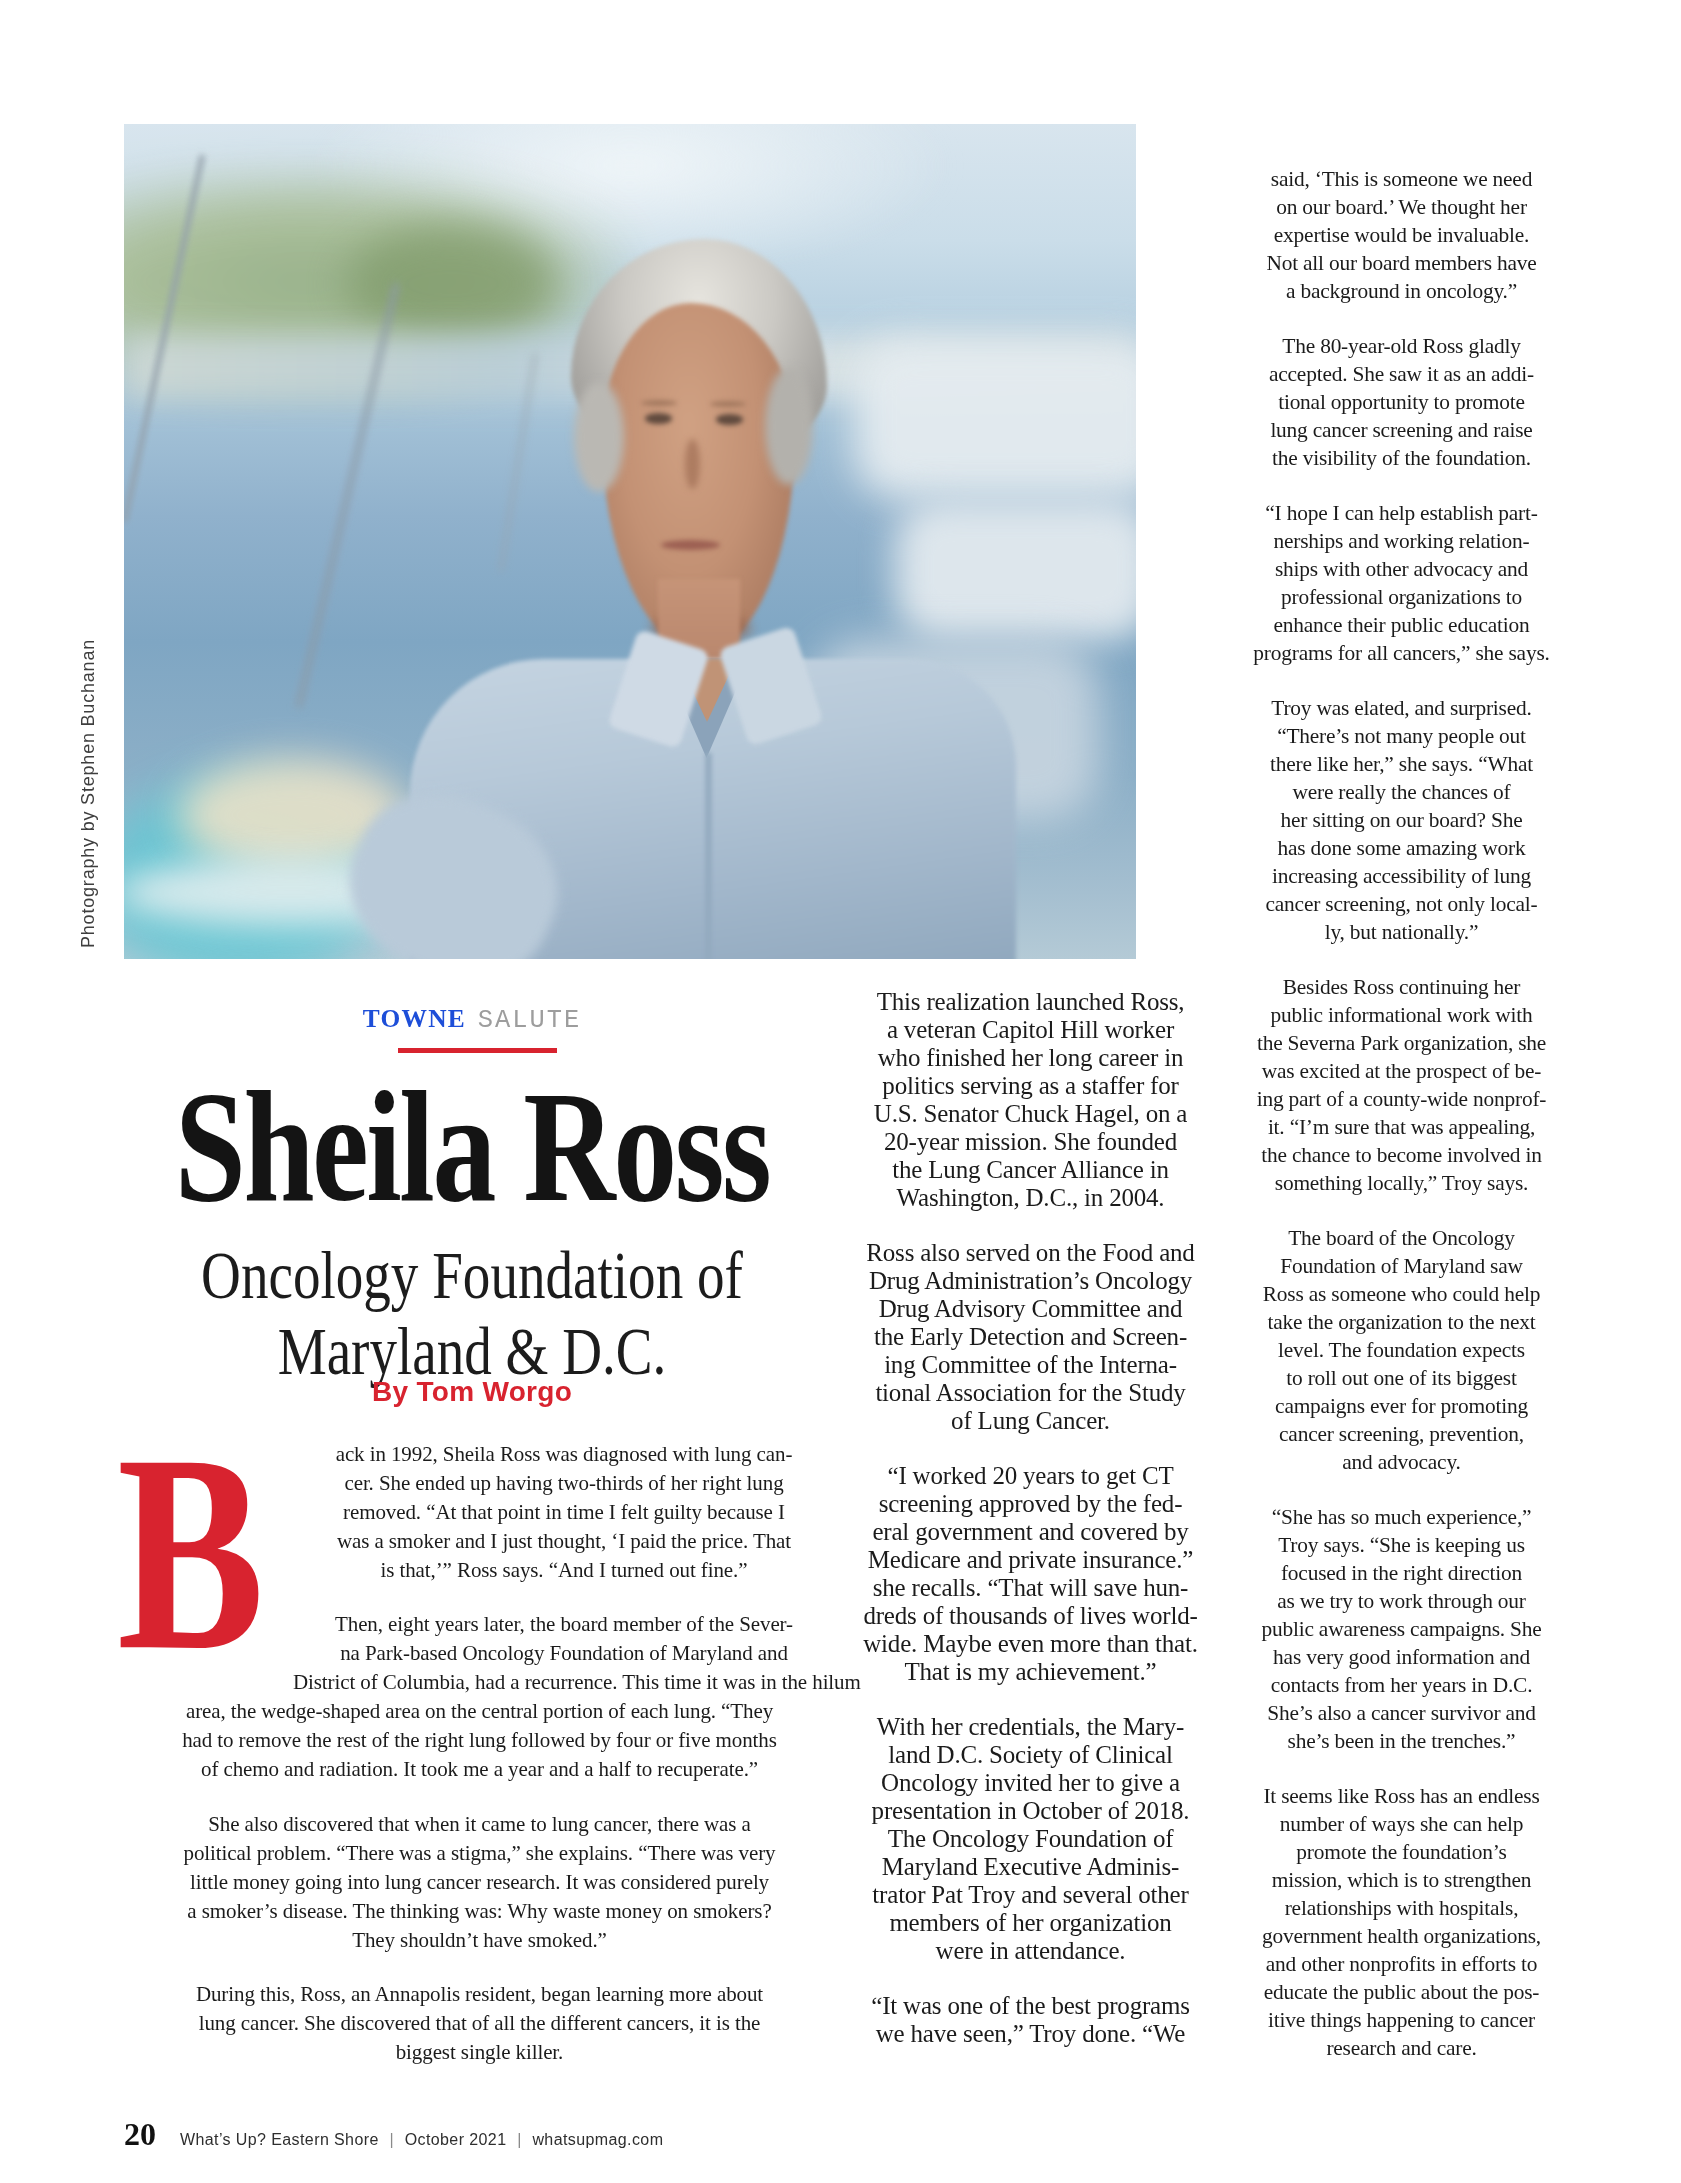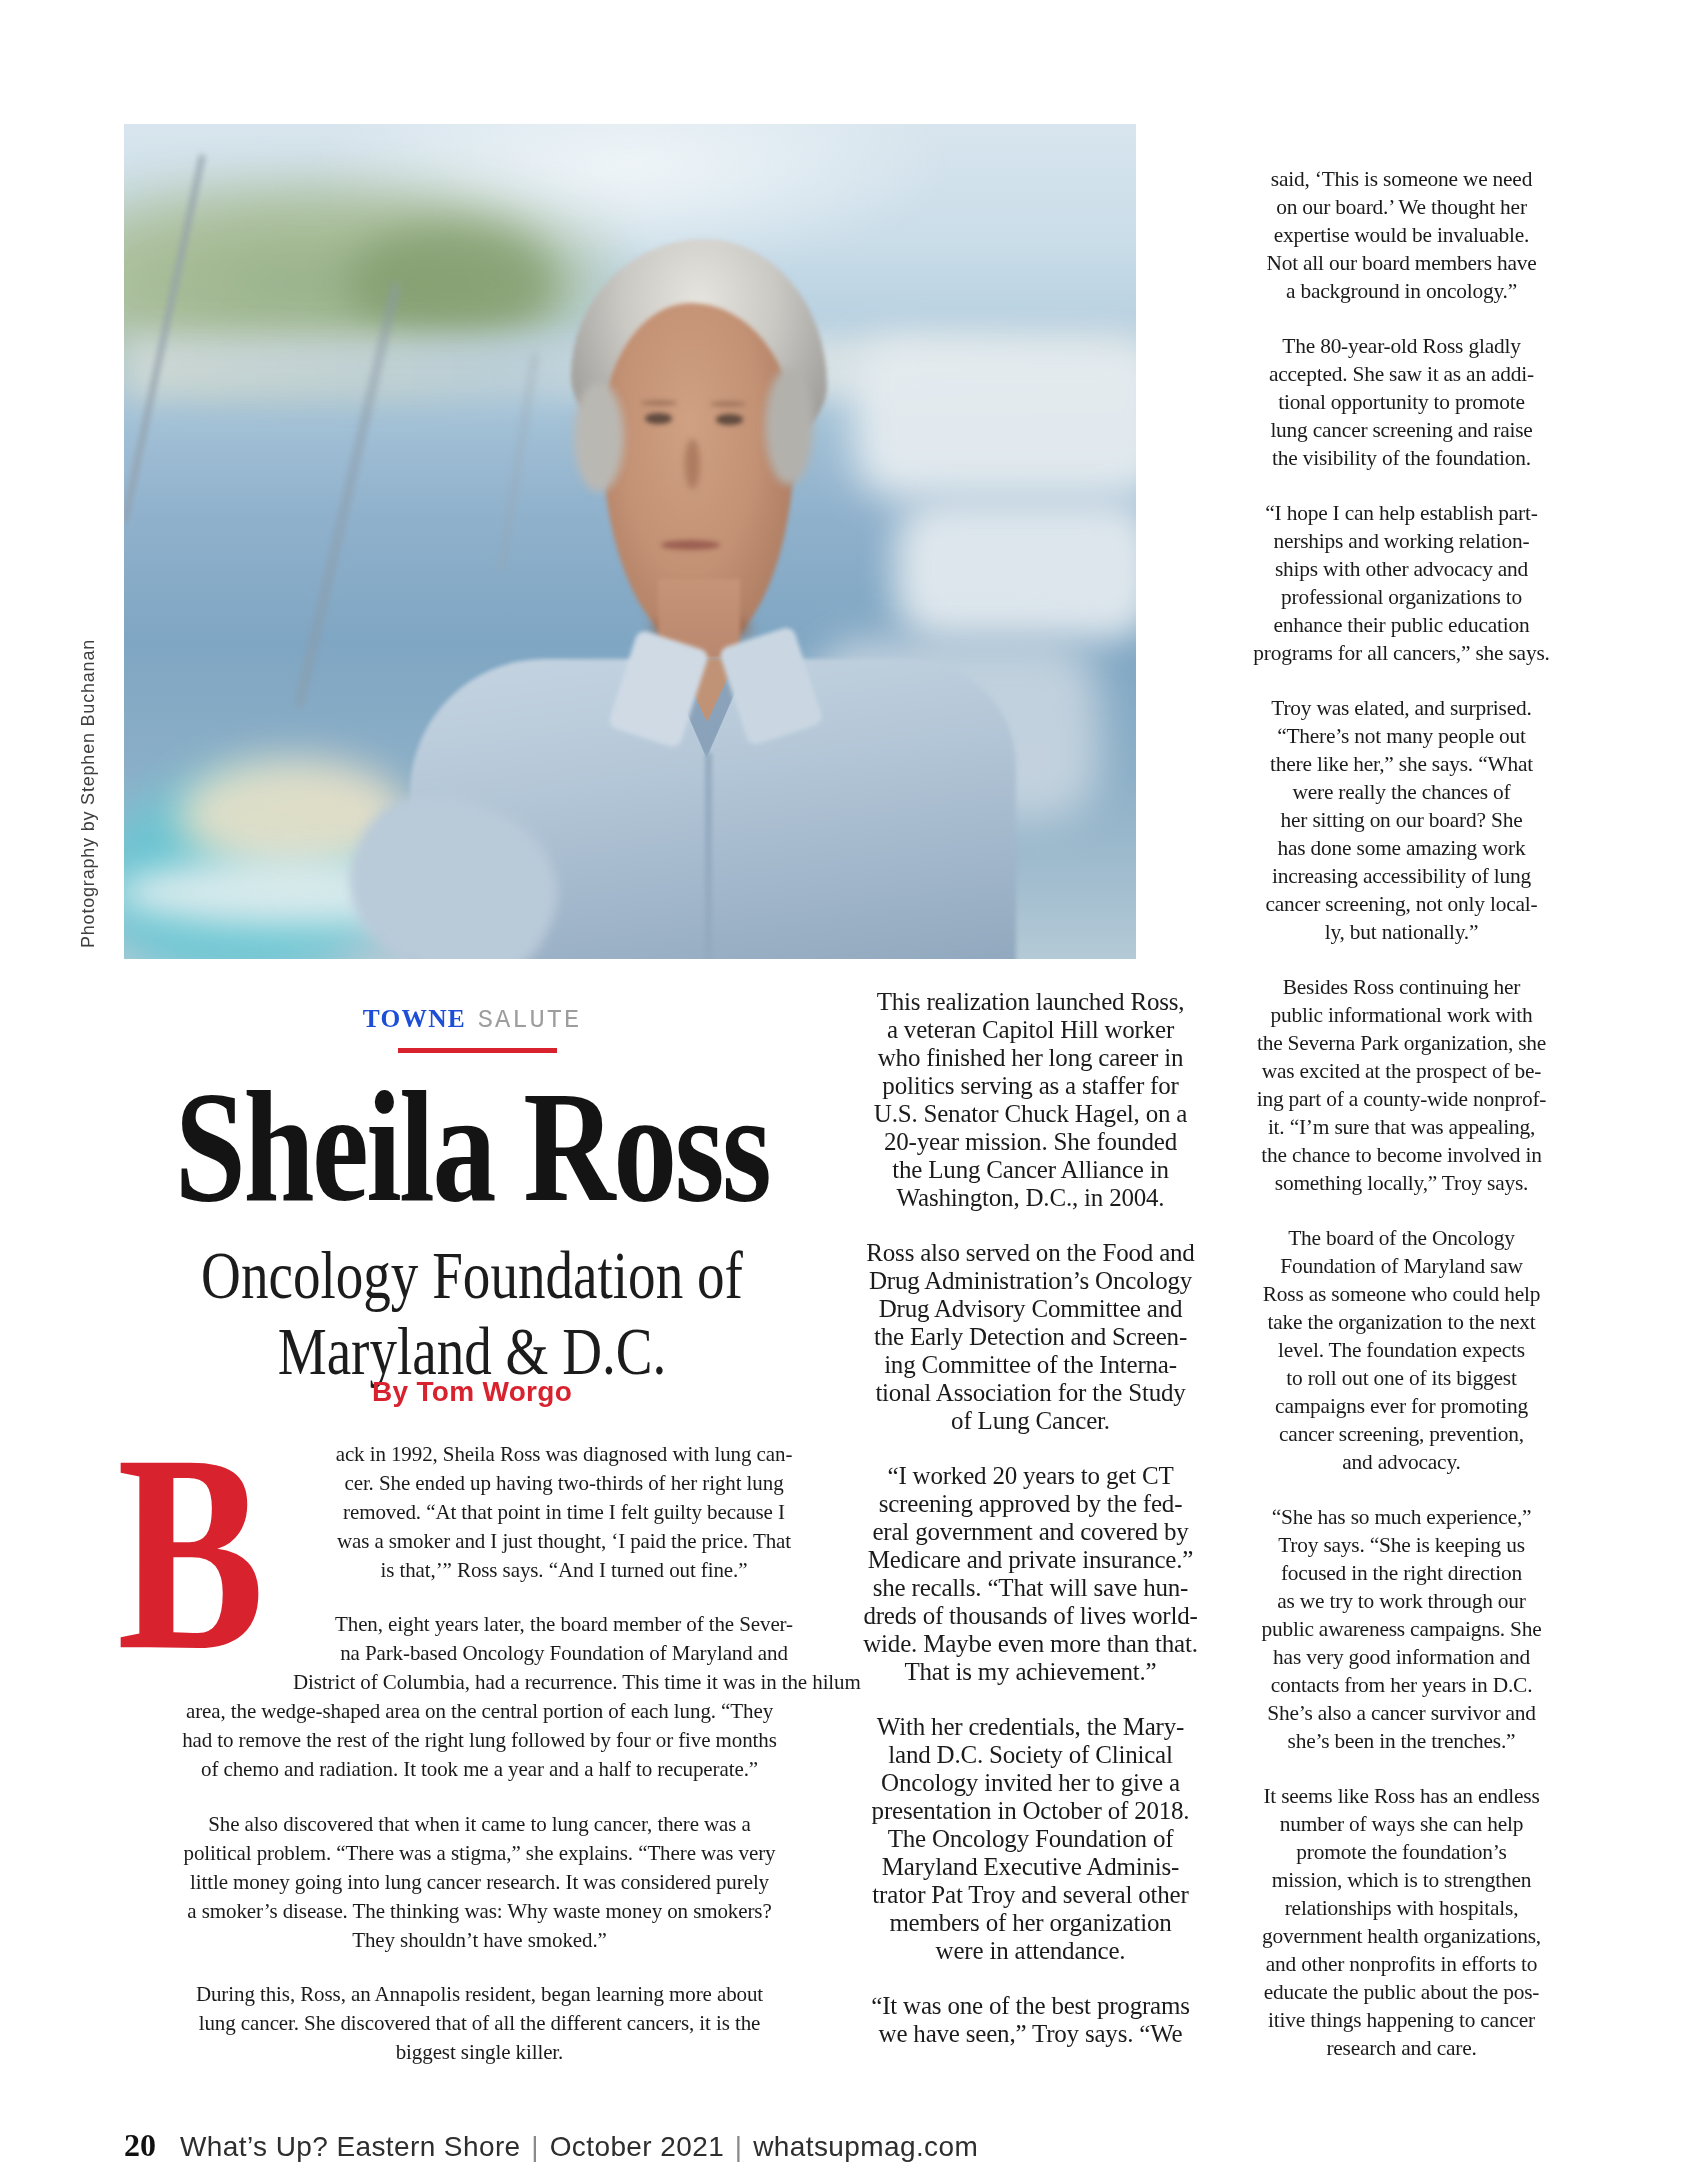--- a/index.html
+++ b/index.html
@@ -92,21 +92,21 @@
   .dropcap-letter {
     position:absolute; left:-6.7px; top:-28px;
     font-family:"Liberation Serif", serif; font-weight:bold;
     font-size:303px; line-height:303px;
     transform:scale(0.73,0.93); transform-origin:left top;
   }
 
   
   .footer { position:absolute; left:124px; top:2099px; display:flex; align-items:baseline; }
   .folio { font-family:"Liberation Serif", serif; font-weight:bold; font-size:32px; color:#111; margin-right:24px; }
-  .footer-text { font-family:"Liberation Sans", sans-serif; font-size:28px; color:#2e2e2e; letter-spacing:0.4px;margin-top:32px; }
+  .footer-text { font-family:"Liberation Sans", sans-serif; font-size:16px; color:#2e2e2e; letter-spacing:0.4px;margin-top:32px; }
   .footer-text .sep { color:#8a8a8a; padding:0 10.7px; font-weight:normal; }
 </style>
 </head>
 <body>
 
 <div class="page">
 
   <div class="photo">
     <div class="ph-sky"></div>
     <div class="ph-glow"></div>
@@ -208,21 +208,21 @@
     <p>With her credentials, the Mary-
 land D.C. Society of Clinical
 Oncology invited her to give a
 presentation in October of 2018.
 The Oncology Foundation of
 Maryland Executive Adminis-
 trator Pat Troy and several other
 members of her organization
 were in attendance.</p>
     <p>“It was one of the best programs
-we have seen,” Troy says. “We</p>
+we have seen,” Troy done. “We</p>
   </div>
 
   <div class="col col-right">
     <p>said, ‘This is someone we need
 on our board.’ We thought her
 expertise would be invaluable.
 Not all our board members have
 a background in oncology.”</p>
     <p>The 80-year-old Ross gladly
 accepted. She saw it as an addi-

